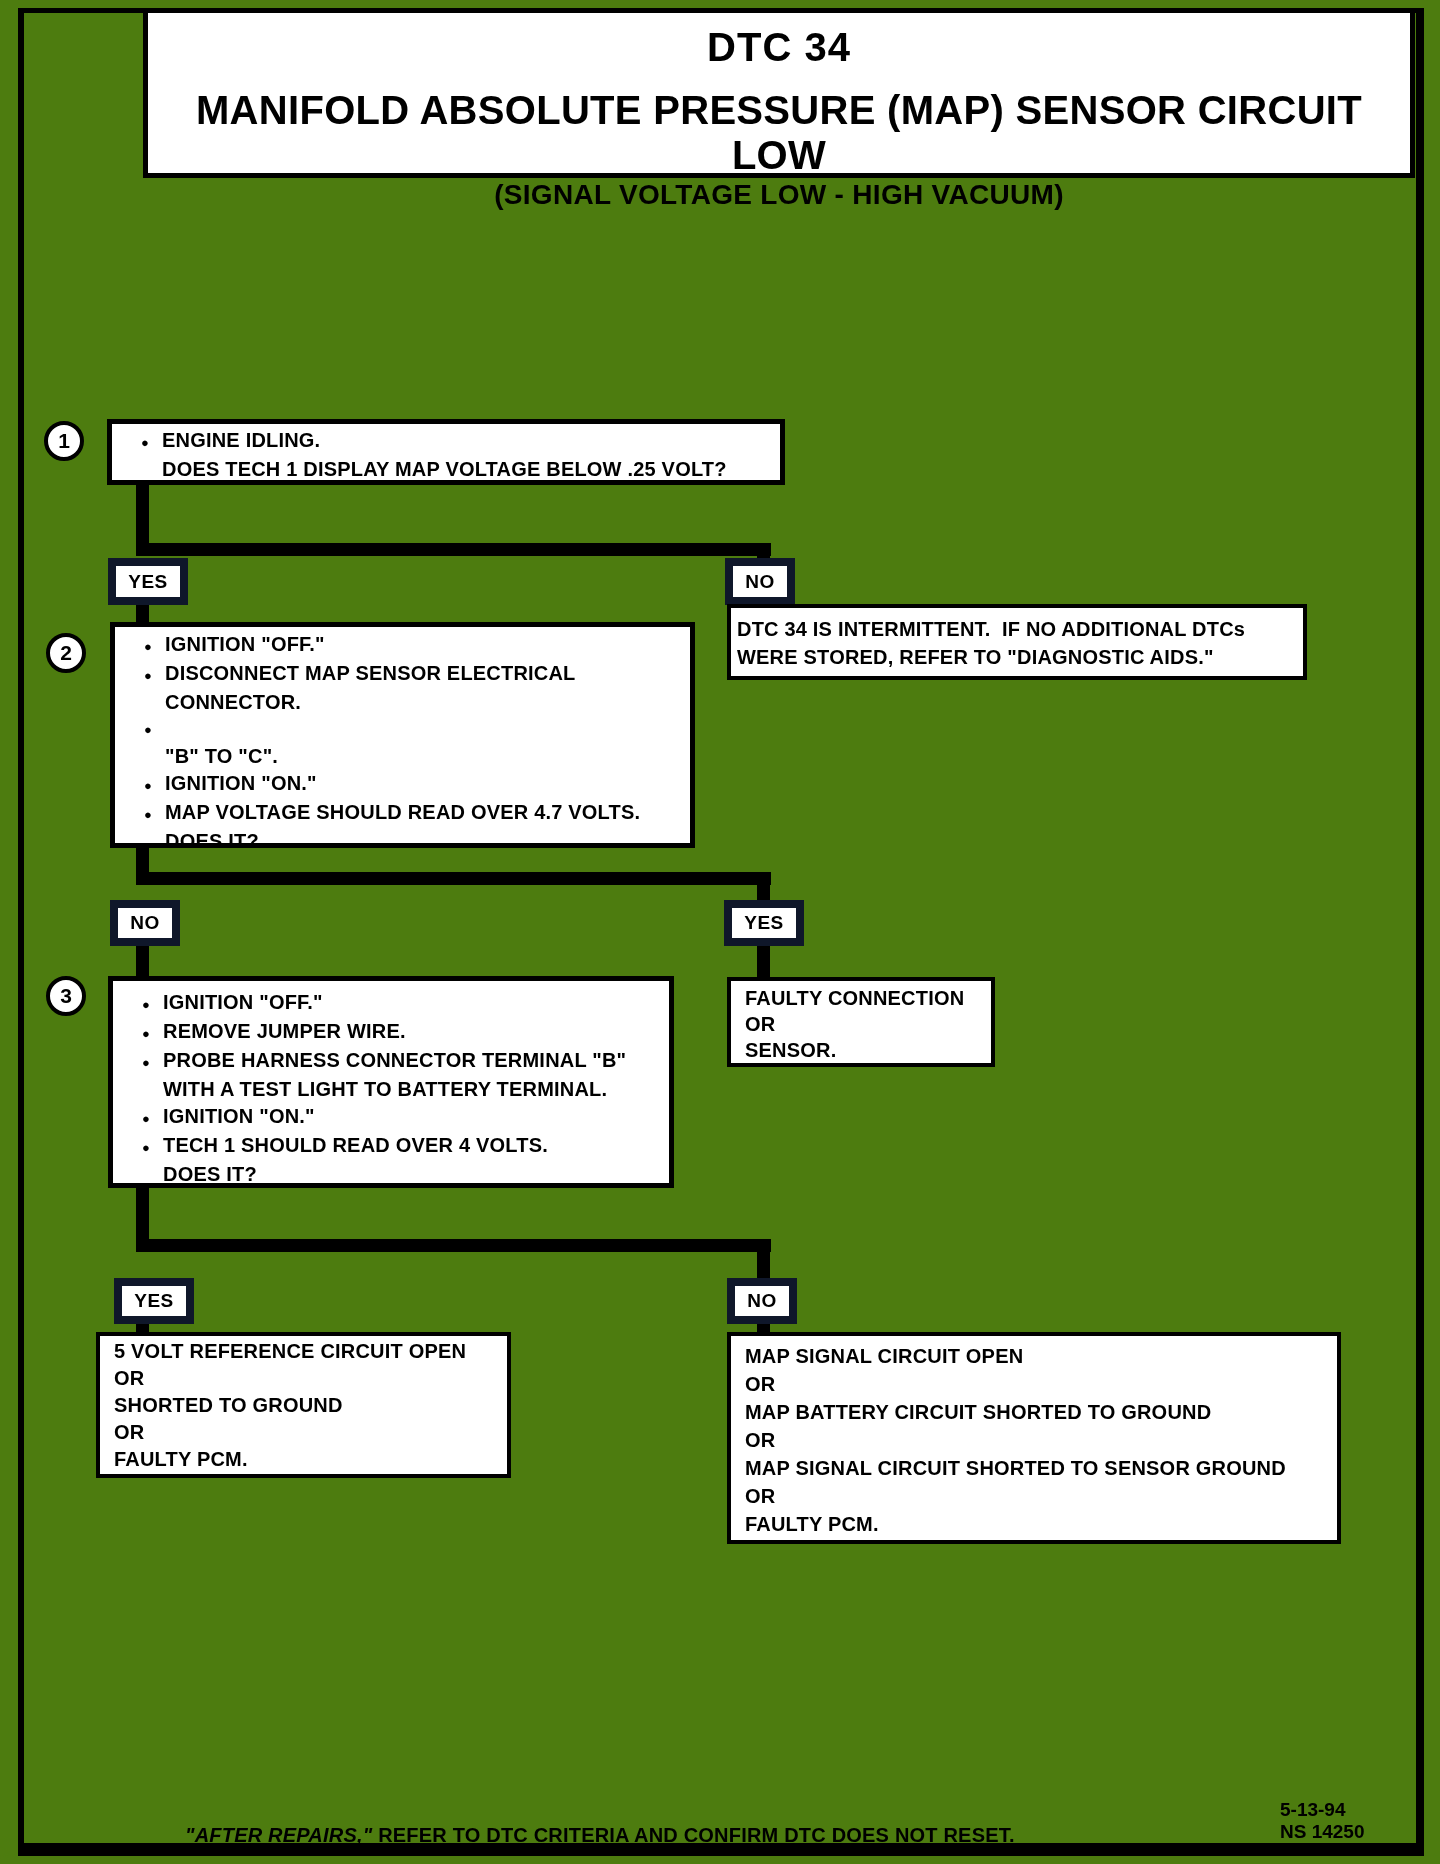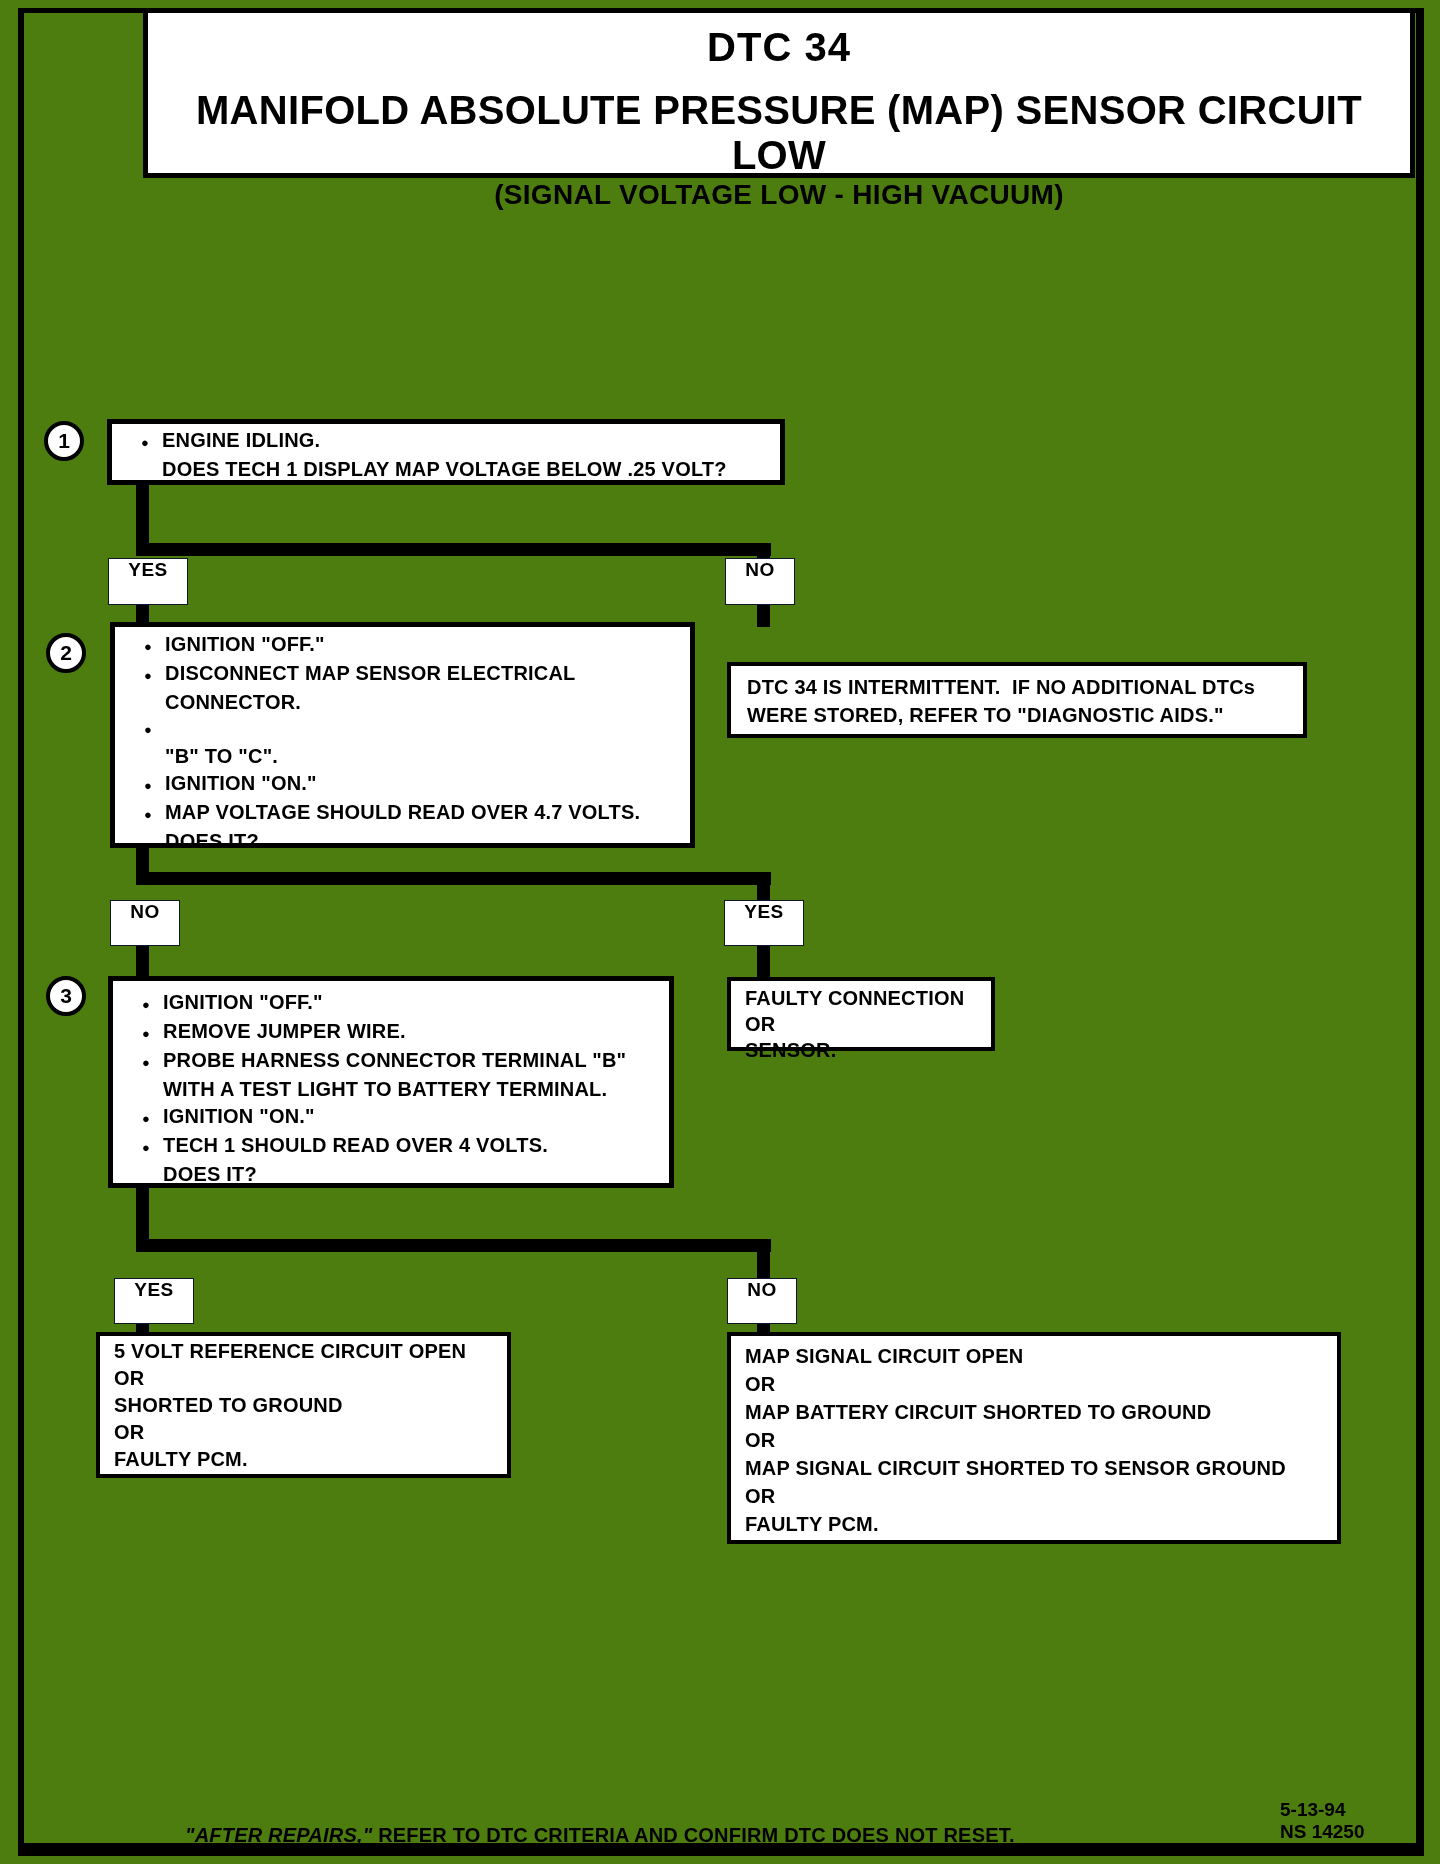--- a/index.html
+++ b/index.html
@@ -23,22 +23,22 @@
     font-size:21px;font-weight:bold;background:#fff;
   }
   .action-box{
     position:absolute;border:5px solid #000;box-sizing:border-box;background:#fff;
     font-size:20px;font-weight:bold;line-height:27px;letter-spacing:.2px;
   }
   .bl{display:flex;align-items:baseline;}
   .bu{width:34px;flex:0 0 34px;text-align:center;font-size:13px;}
   .bt{white-space:pre-wrap;}
   .label-box{
-    position:absolute;border:1px solid #0f172a;box-sizing:border-box;background:#fff;
-    display:flex;justify-content:center;
+    position:absolute;border:8px solid #0f172a;box-sizing:border-box;background:#fff;
+    display:flex;align-items:center;justify-content:center;
     font-size:19px;font-weight:bold;letter-spacing:.5px;
   }
   .result-box{
     position:absolute;border:4px solid #000;box-sizing:border-box;background:#fff;
     font-size:20px;font-weight:bold;letter-spacing:.2px;
   }
   .rl{white-space:pre-wrap;}
   .footer-note{
     position:absolute;left:185px;top:1824px;font-size:20px;font-weight:bold;
     letter-spacing:.2px;white-space:pre;
@@ -127,21 +127,21 @@
     <div class="bl">
         <span class="bu">●</span>
         <span class="bt">MAP VOLTAGE SHOULD READ OVER 4.7 VOLTS.</span>
       </div>
     <div class="bl">
         <span class="bu"></span>
         <span class="bt">DOES IT?</span>
       </div>
   </div>
 
-  <div class="result-box" style="left:727px;top:662px;width:580px;height:76px;padding:7px 6px 0 16px;line-height:28px;">
+  <div class="result-box" style="left:727px;top:604px;width:580px;height:76px;padding:7px 6px 0 6px;line-height:28px;">
     <div class="rl">DTC 34 IS INTERMITTENT.  IF NO ADDITIONAL DTCs</div>
     <div class="rl">WERE STORED, REFER TO "DIAGNOSTIC AIDS."</div>
   </div>
 
   <div class="vline" style="left:136px;top:848px;width:13px;height:37px;"></div>
   <div class="hline" style="left:136px;top:872px;width:635px;height:13px;"></div>
   <div class="vline" style="left:757px;top:872px;width:13px;height:28px;"></div>
 
   <div class="label-box" style="left:110px;top:900px;width:70px;height:46px;">
       <span>NO</span>
@@ -177,21 +177,21 @@
     <div class="bl">
         <span class="bu">●</span>
         <span class="bt">TECH 1 SHOULD READ OVER 4 VOLTS.</span>
       </div>
     <div class="bl">
         <span class="bu"></span>
         <span class="bt">DOES IT?</span>
       </div>
   </div>
 
-  <div class="result-box" style="left:727px;top:977px;width:268px;height:74px;padding:4px 6px 0 14px;line-height:26px;">
+  <div class="result-box" style="left:727px;top:977px;width:268px;height:90px;padding:4px 6px 0 14px;line-height:26px;">
     <div class="rl">FAULTY CONNECTION</div>
     <div class="rl">OR</div>
     <div class="rl">SENSOR.</div>
   </div>
 
   <div class="vline" style="left:136px;top:1188px;width:13px;height:64px;"></div>
   <div class="hline" style="left:136px;top:1239px;width:635px;height:13px;"></div>
   <div class="vline" style="left:757px;top:1239px;width:13px;height:39px;"></div>
 
   <div class="label-box" style="left:114px;top:1278px;width:80px;height:46px;">

